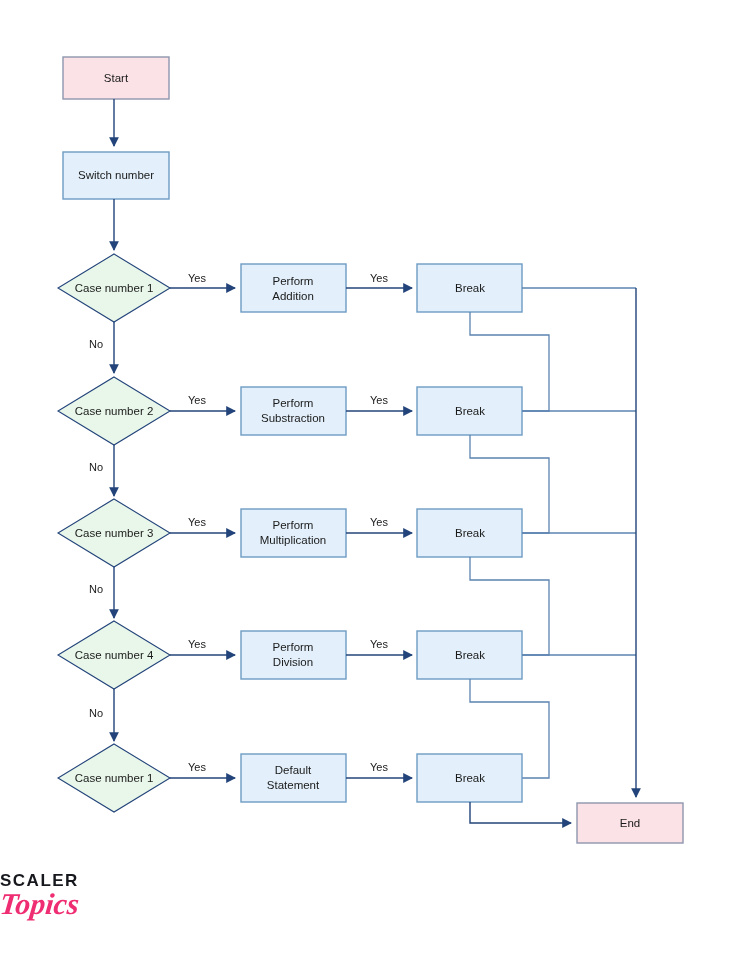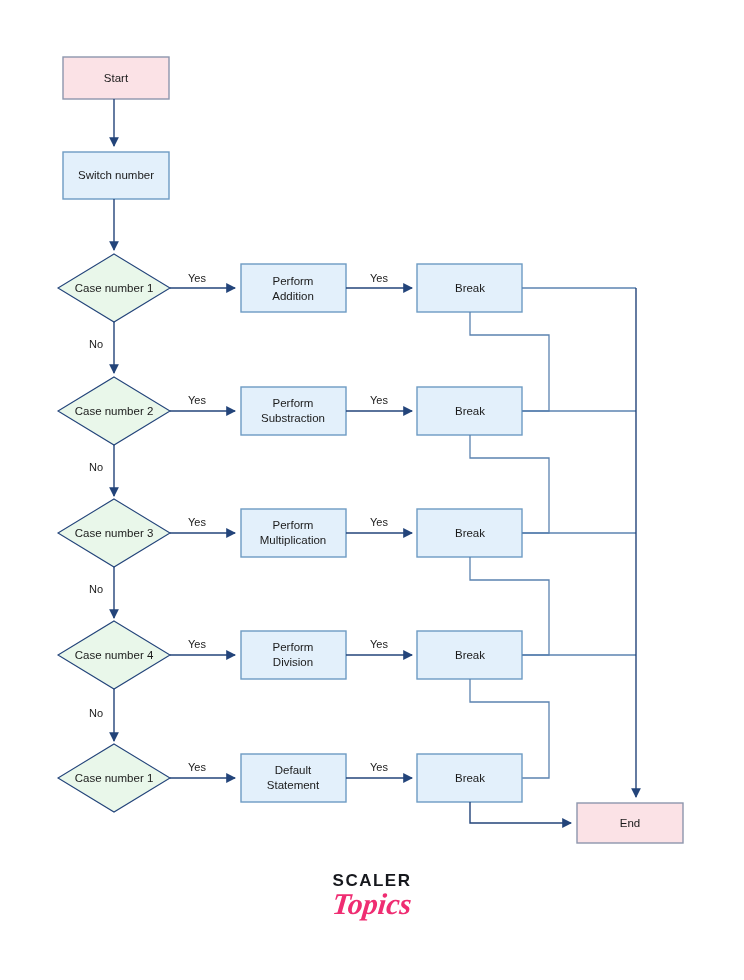--- a/index.html
+++ b/index.html
@@ -64,21 +64,21 @@
     fill: #e9f7ea;
     stroke: #23447a;
     stroke-width: 1.1px;
   }
   
   #watermark {
     position: absolute;
     left: 0;
     top: 872px;
     width: 744px;
-    text-align: center;
+    text-align: left;
     user-select: none;
   }
   #watermark .wm-scaler {
     display: block;
     font-family: "Liberation Sans", "DejaVu Sans", sans-serif;
     font-weight: bold;
     font-size: 17px;
     letter-spacing: 1.5px;
     color: #16181d;
     line-height: 1.05;

